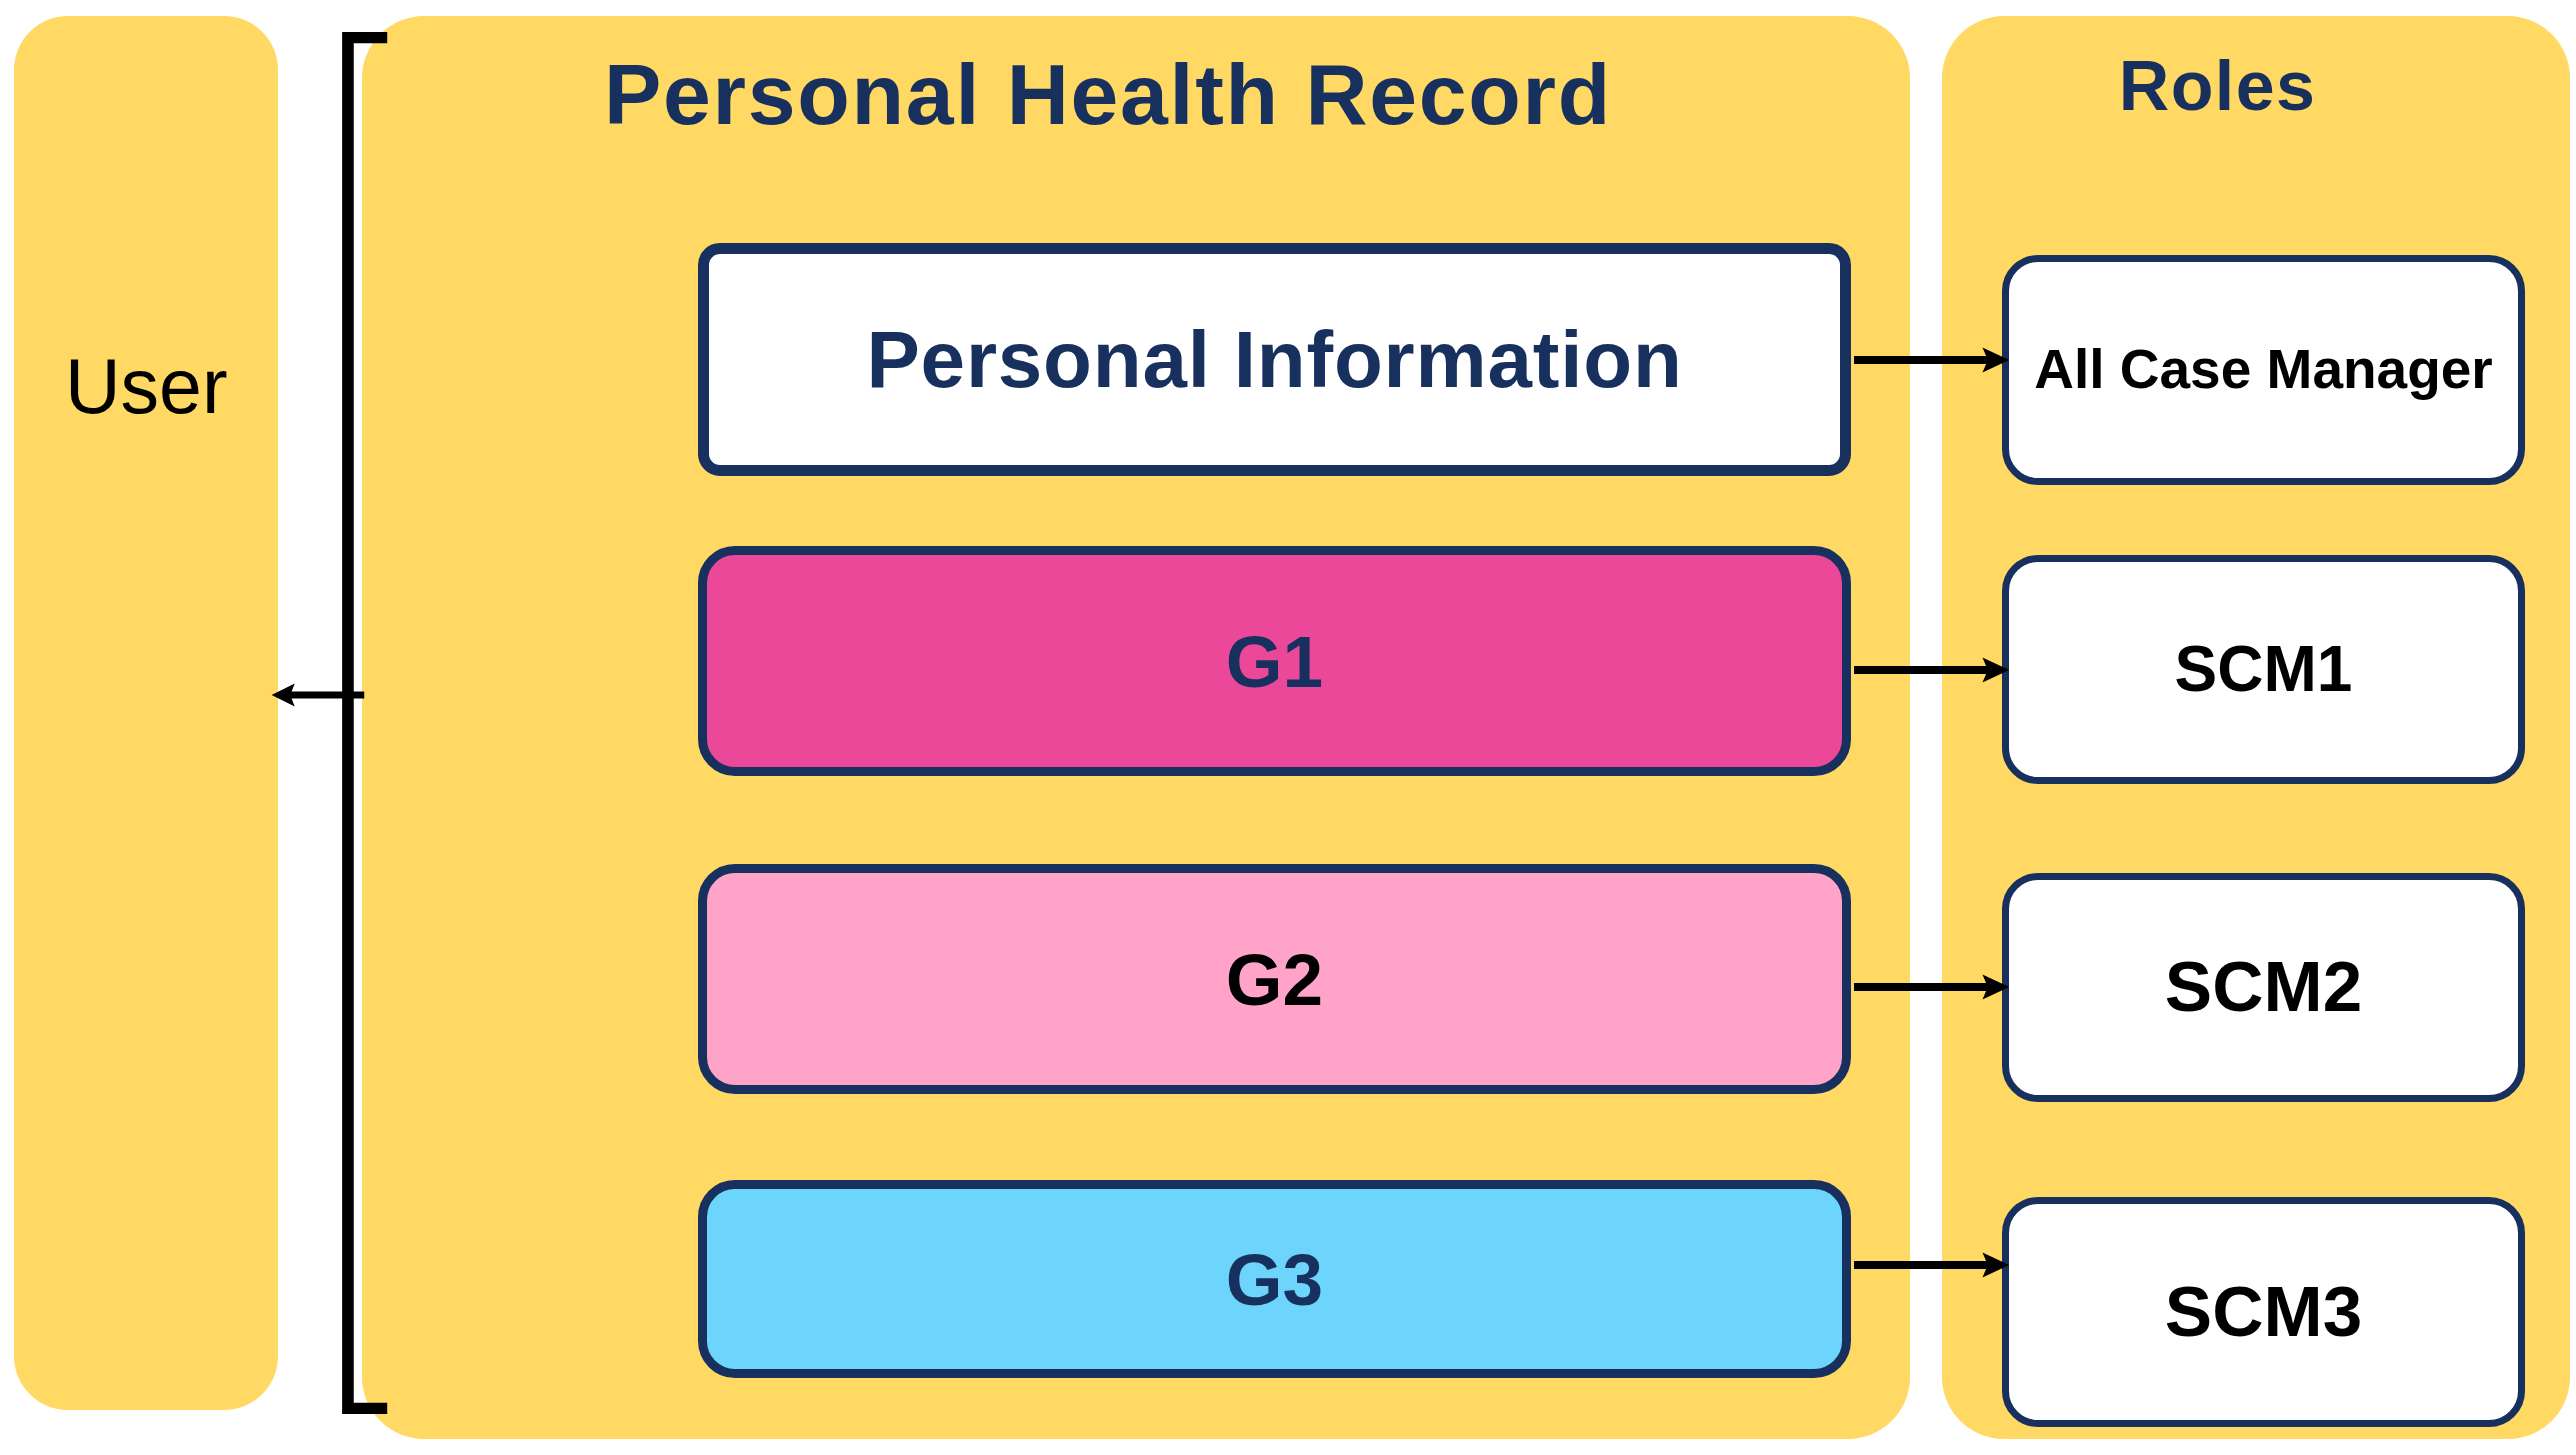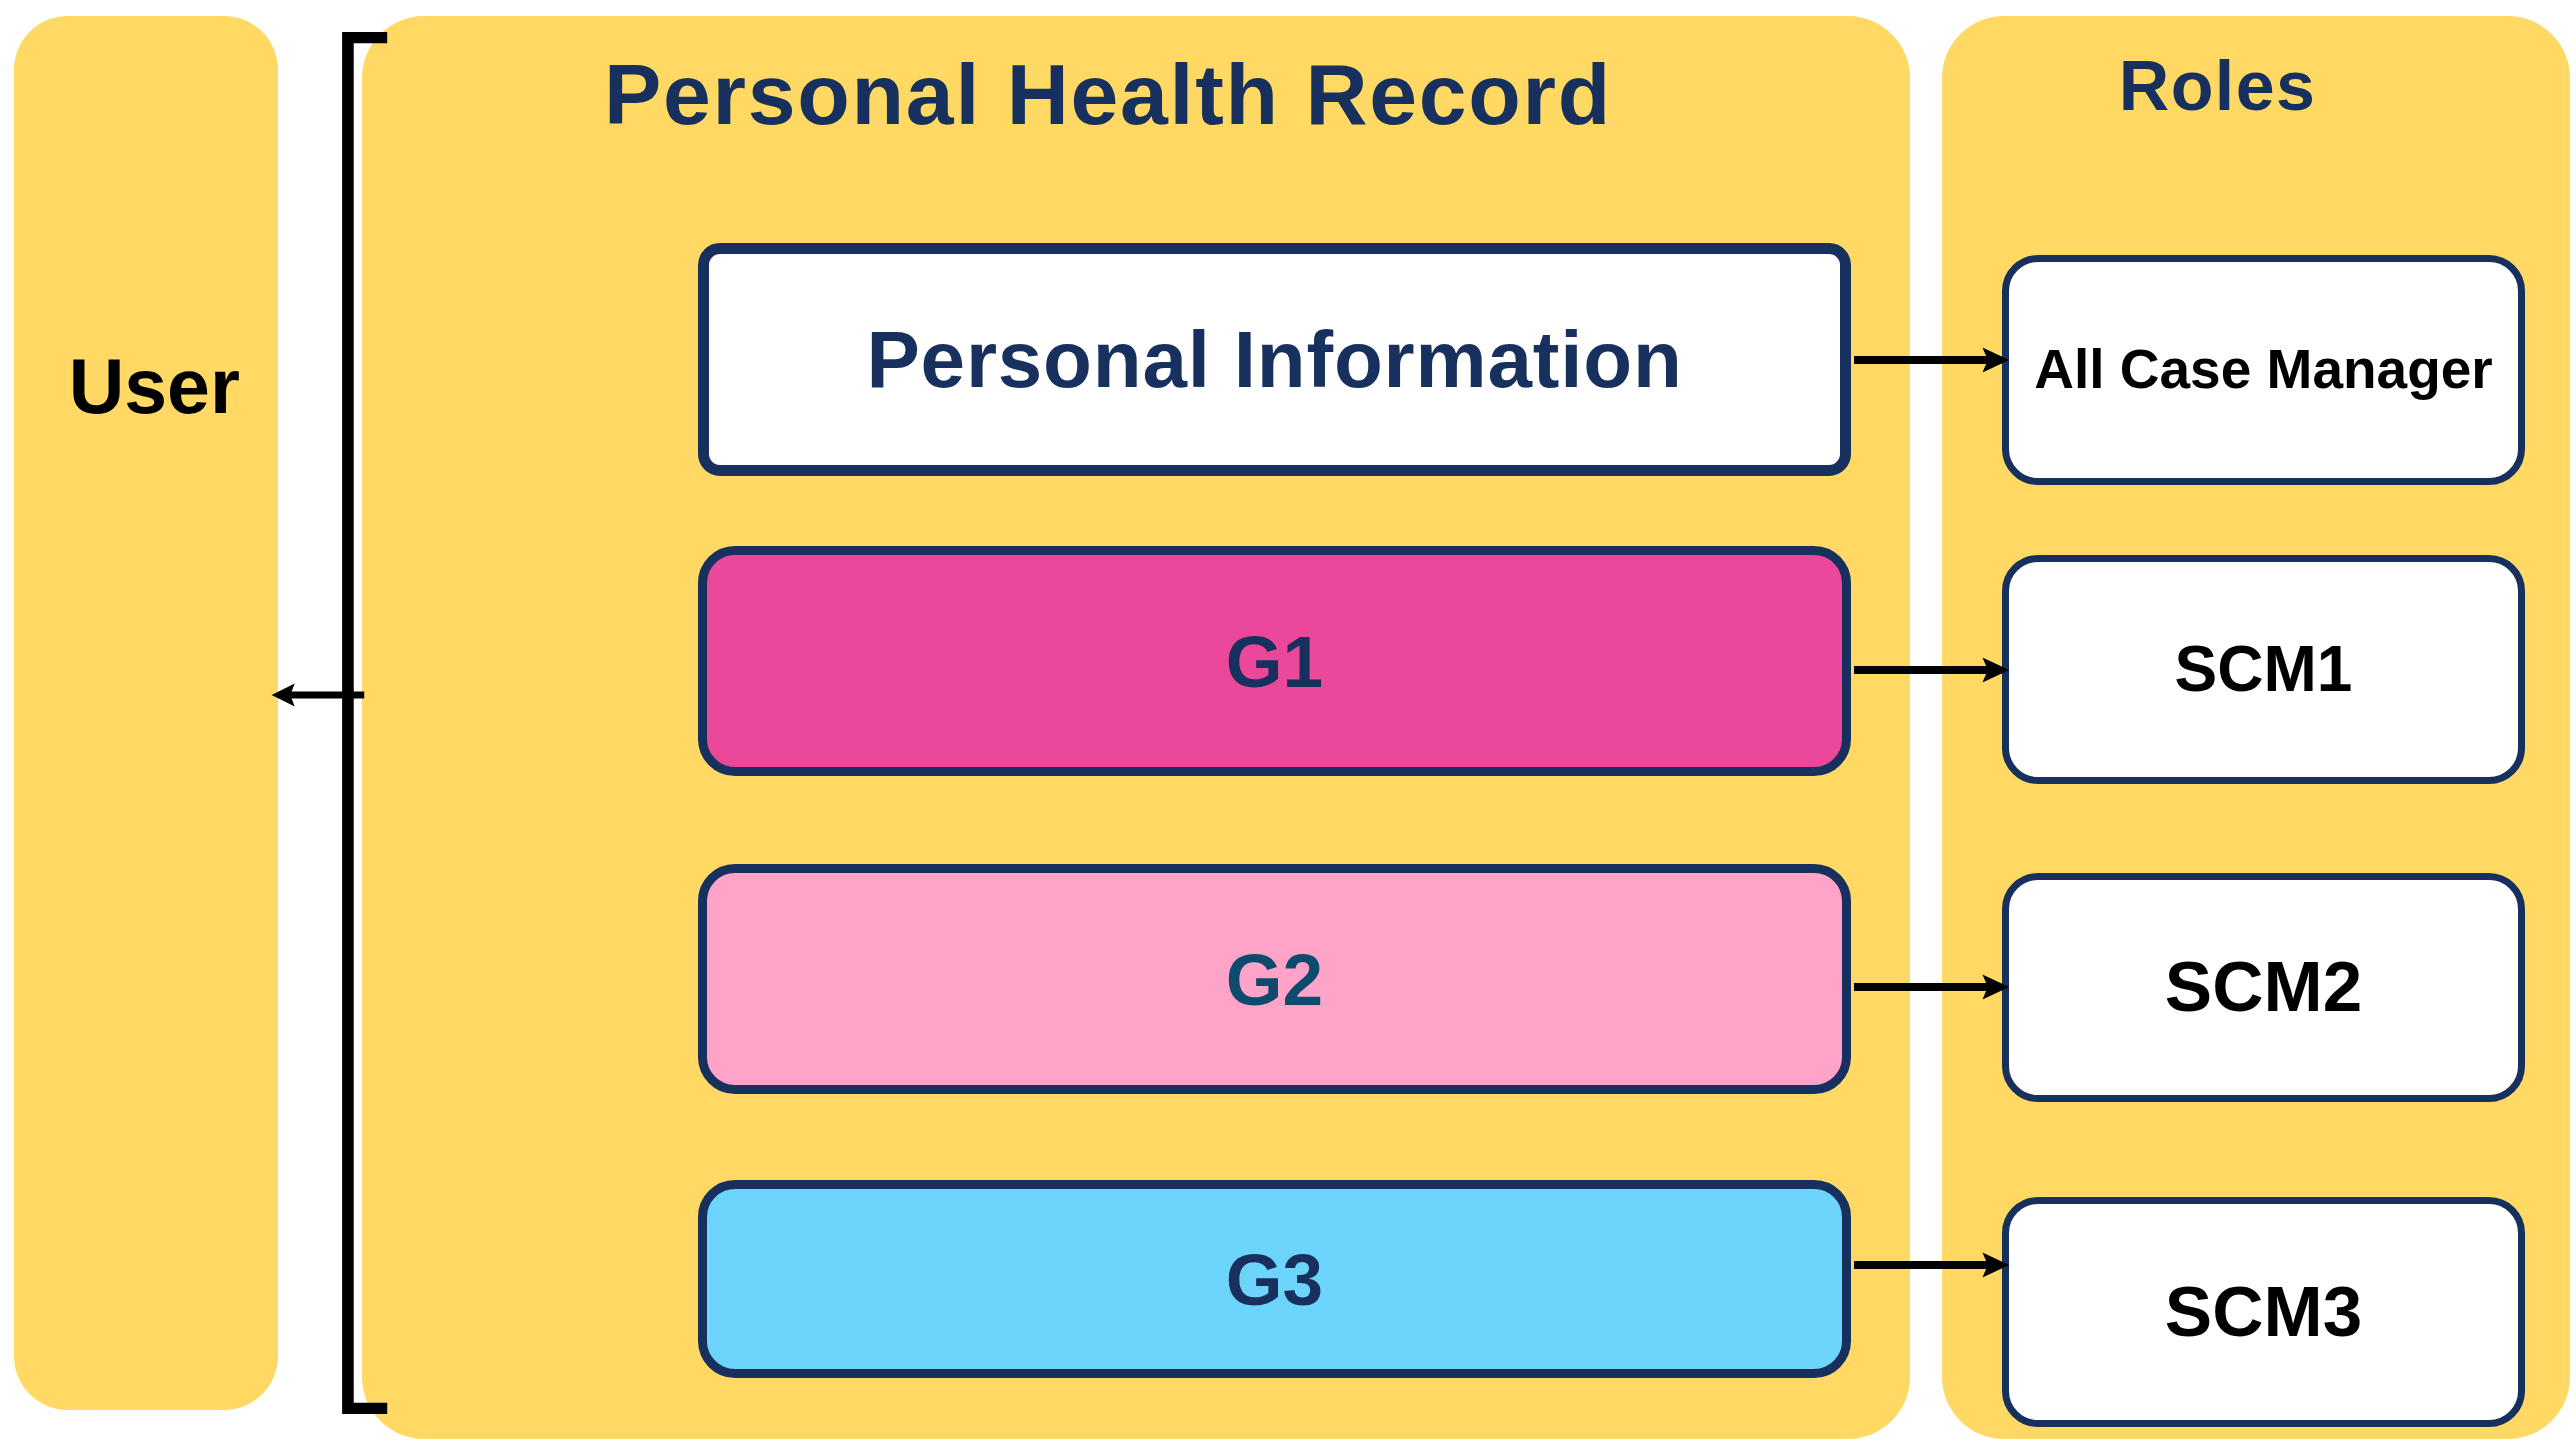--- a/index.html
+++ b/index.html
@@ -71,24 +71,23 @@
   }
 
   
   #user-label {
     position: absolute;
     left: 14.3px;
     top: 348px;
     width: 264px;
     text-align: center;
     color: #000000;
-    font-weight: bold;
+    font-weight: normal;
     font-size: 77px;
     line-height: 1;
-    padding-left: 8px;
   }
 
   
   .record-box {
     position: absolute;
     left: 698px;
     width: 1153px;
     box-sizing: border-box;
     border: 9.8px solid var(--navy, #17305E);
     border-radius: 37px;
@@ -203,21 +202,21 @@
     <svg width="98" height="36" viewBox="0 0 110 40" xmlns="http://www.w3.org/2000/svg">
       <line x1="108" y1="20" x2="20" y2="20" stroke="#000000" stroke-width="8"></line>
       <path d="M 4 20 L 30 7 L 25 20 L 30 33 Z" fill="#000000"></path>
     </svg>
   </div>
 
   <div class="record-box" id="record-0" style="background: rgb(255, 255, 255); color: rgb(23, 48, 94);">Personal Information</div>
 
   <div class="record-box" id="record-1" style="background: #ec4899; color: rgb(23, 48, 94);">G1</div>
 
-  <div class="record-box" id="record-2" style="background: rgb(255, 163, 201); color: #0c4a6e;">G2</div>
+  <div class="record-box" id="record-2" style="background: rgb(255, 163, 201); color: #000000;">G2</div>
 
   <div class="record-box" id="record-3" style="background: rgb(109, 213, 251); color: rgb(23, 48, 94);">G3</div>
 
   <div class="panel" id="roles-panel"></div>
   <div class="panel-title" id="roles-title">Roles</div>
 
   <div class="role-box" id="role-0">All Case Manager</div>
 
   <div class="role-box" id="role-1">SCM1</div>
 

